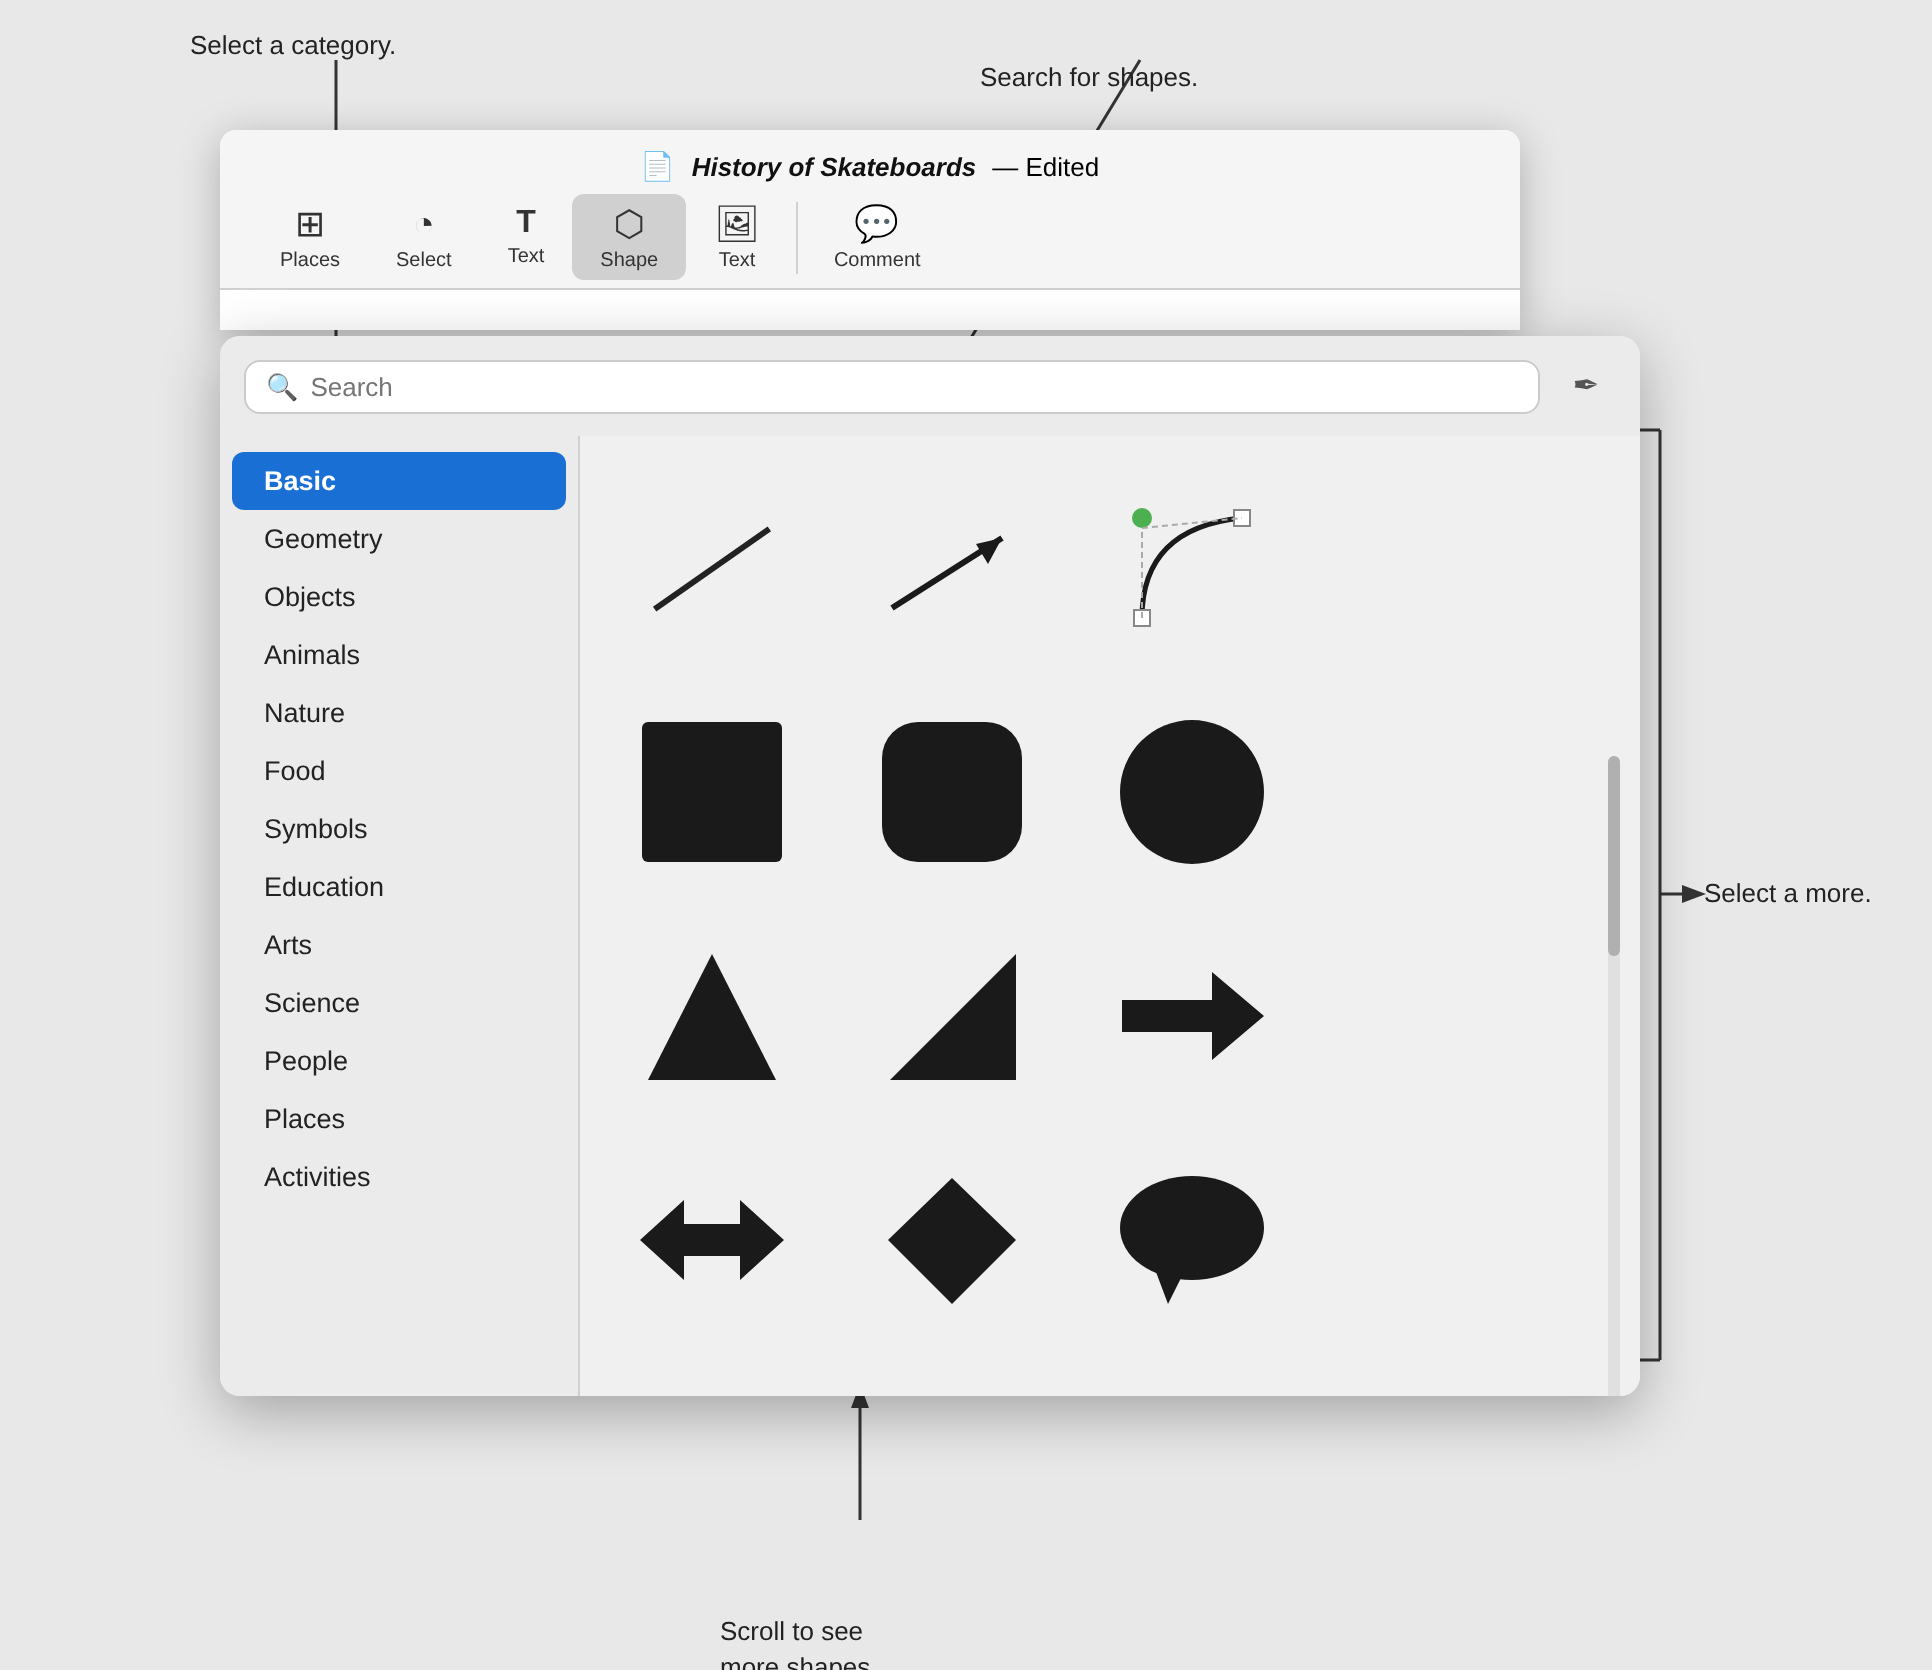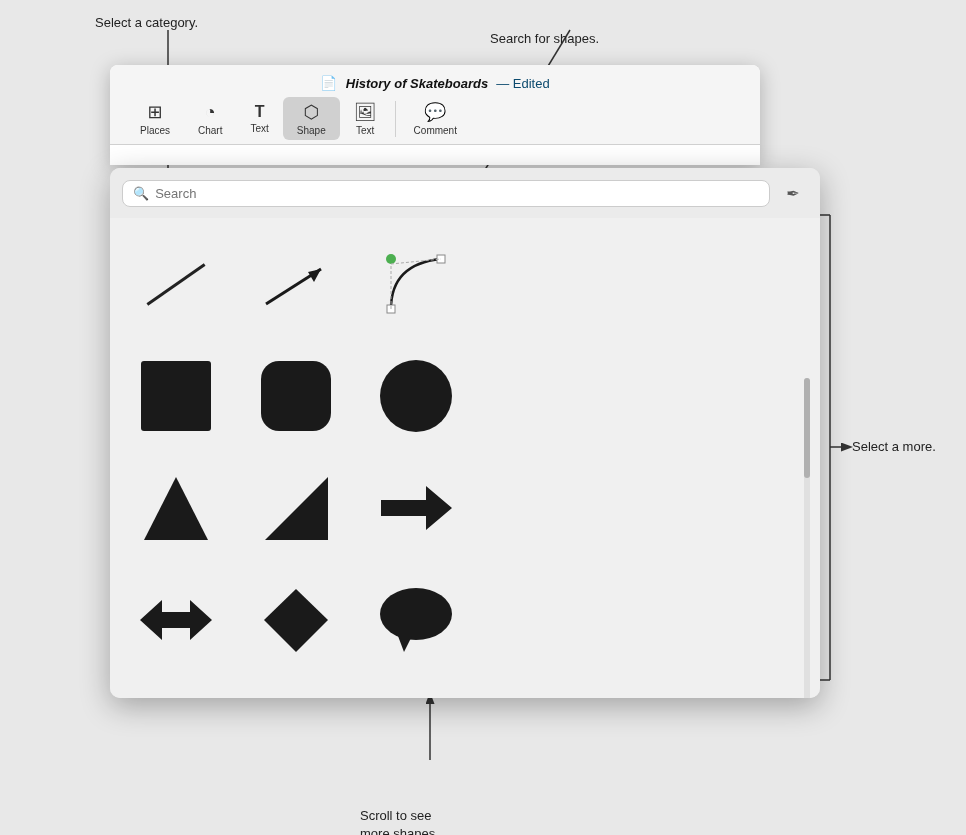--- a/index.html
+++ b/index.html
@@ -47,21 +47,21 @@
 
     .title-text {
       font-size: 13px;
       font-weight: 600;
       color: #111;
       font-style: italic;
     }
 
     .title-edited {
       font-size: 13px;
-      color: #0c4a6e;
+      color: #000000;
     }
 
     
     .toolbar {
       display: flex;
       align-items: center;
       gap: 0;
       padding-bottom: 4px;
       justify-content: flex-start;
     }
@@ -260,21 +260,21 @@
       <span class="title-text">History of Skateboards</span>
       <span class="title-edited">— Edited</span>
     </div>
     <div class="toolbar">
       <div class="toolbar-item">
         <span class="toolbar-icon">⊞</span>
         <span class="toolbar-label">Places</span>
       </div>
       <div class="toolbar-item">
         <span class="toolbar-icon">◔</span>
-        <span class="toolbar-label">Chart</span>
+        <span class="toolbar-label">Select</span>
       </div>
       <div class="toolbar-item">
         <span class="toolbar-icon" style="font-size:16px;font-weight:bold;">T</span>
         <span class="toolbar-label">Text</span>
       </div>
       <div class="toolbar-item active">
         <span class="toolbar-icon">⬡</span>
         <span class="toolbar-label">Shape</span>
       </div>
       <div class="toolbar-item">
@@ -299,20 +299,35 @@
         <input class="search-input" type="text" placeholder="Search" style="">
       </div>
       <div class="pen-button">
         <span>✒</span>
       </div>
     </div>
   </div>
 
   <div class="picker-body">
 
+    <div class="sidebar">
+      <div class="sidebar-item active">Basic</div>
+      <div class="sidebar-item">Geometry</div>
+      <div class="sidebar-item">Objects</div>
+      <div class="sidebar-item">Animals</div>
+      <div class="sidebar-item">Nature</div>
+      <div class="sidebar-item">Food</div>
+      <div class="sidebar-item">Symbols</div>
+      <div class="sidebar-item">Education</div>
+      <div class="sidebar-item">Arts</div>
+      <div class="sidebar-item">Science</div>
+      <div class="sidebar-item">People</div>
+      <div class="sidebar-item">Places</div>
+      <div class="sidebar-item">Activities</div>
+    </div>
 
     <div class="shapes-area">
 
       <div class="shapes-row">
         <div class="shape-item">
           <div style="width:70px;height:3px;background:#222;transform:rotate(-35deg);"></div>
         </div>
         <div class="shape-item">
           <svg width="80" height="60">
             <line x1="10" y1="50" x2="65" y2="15" stroke="#1a1a1a" stroke-width="3"></line>

